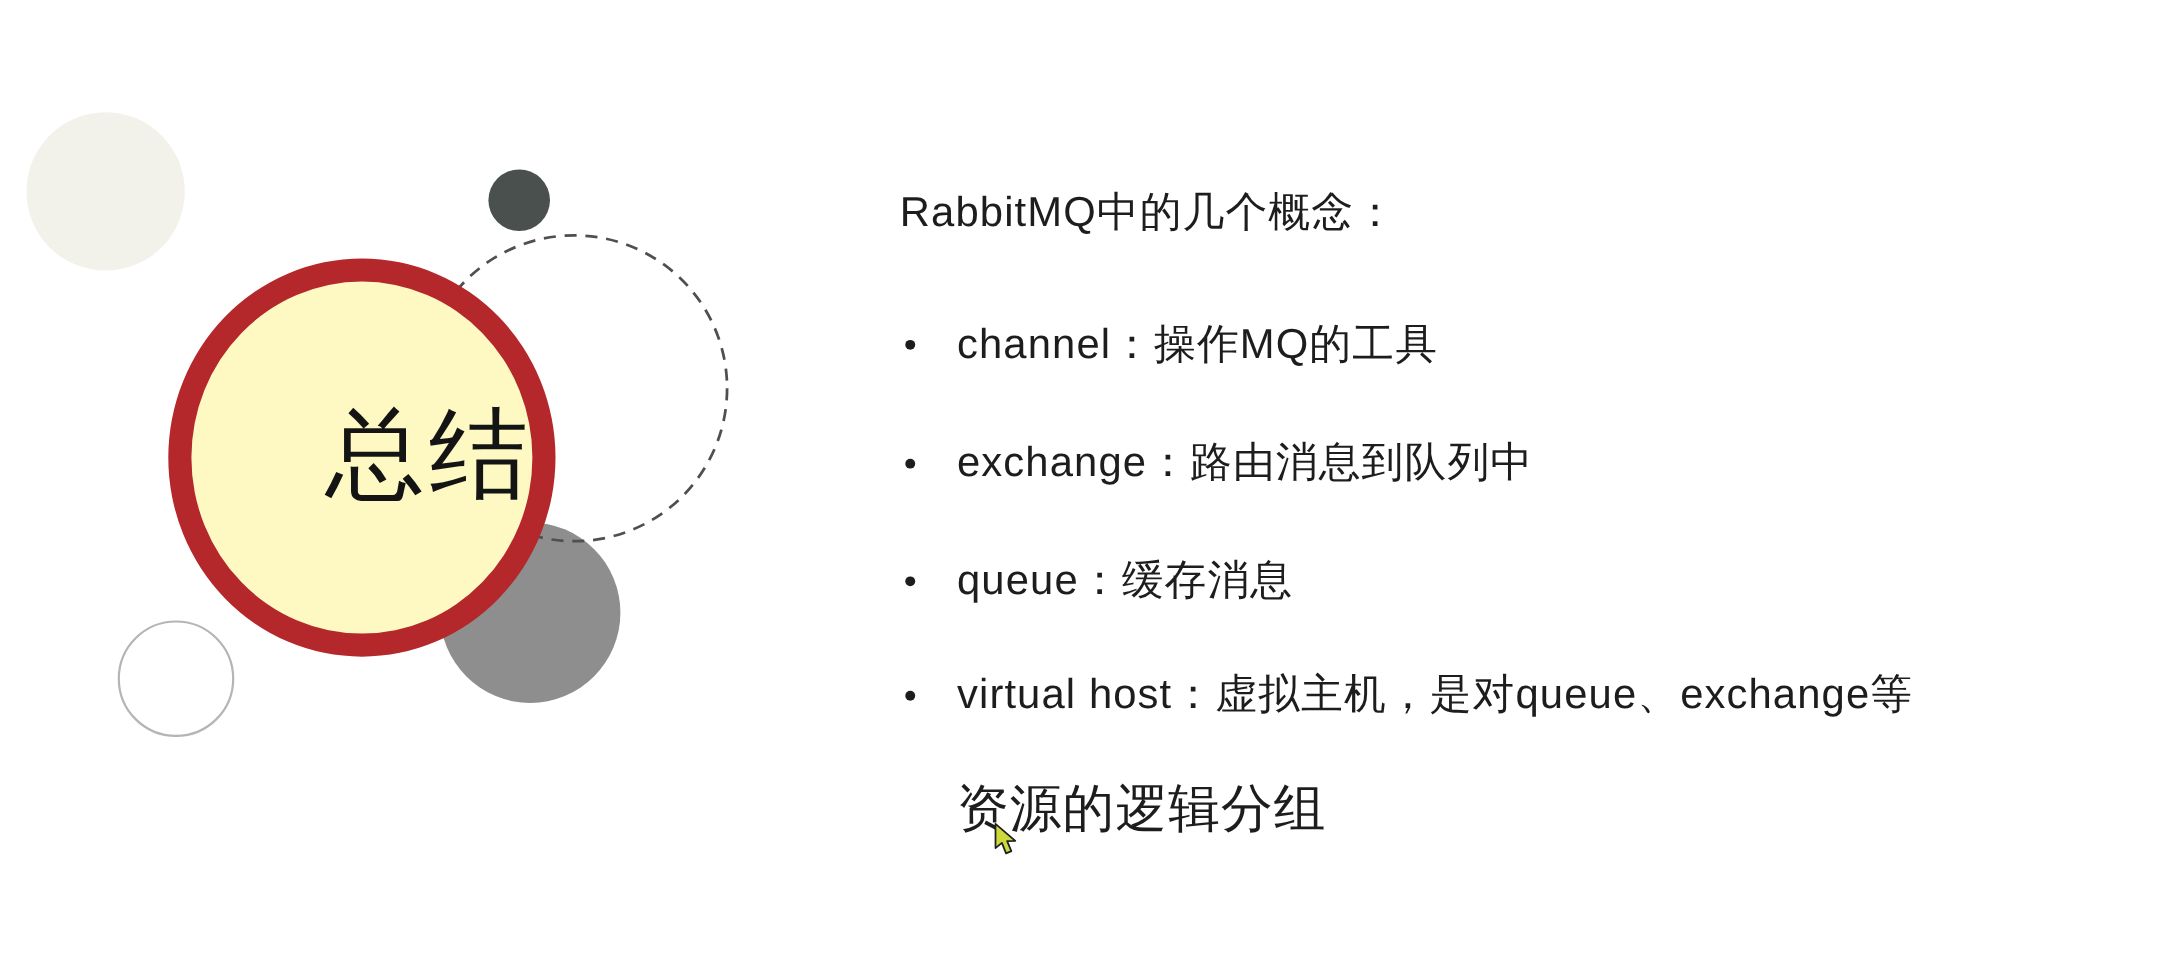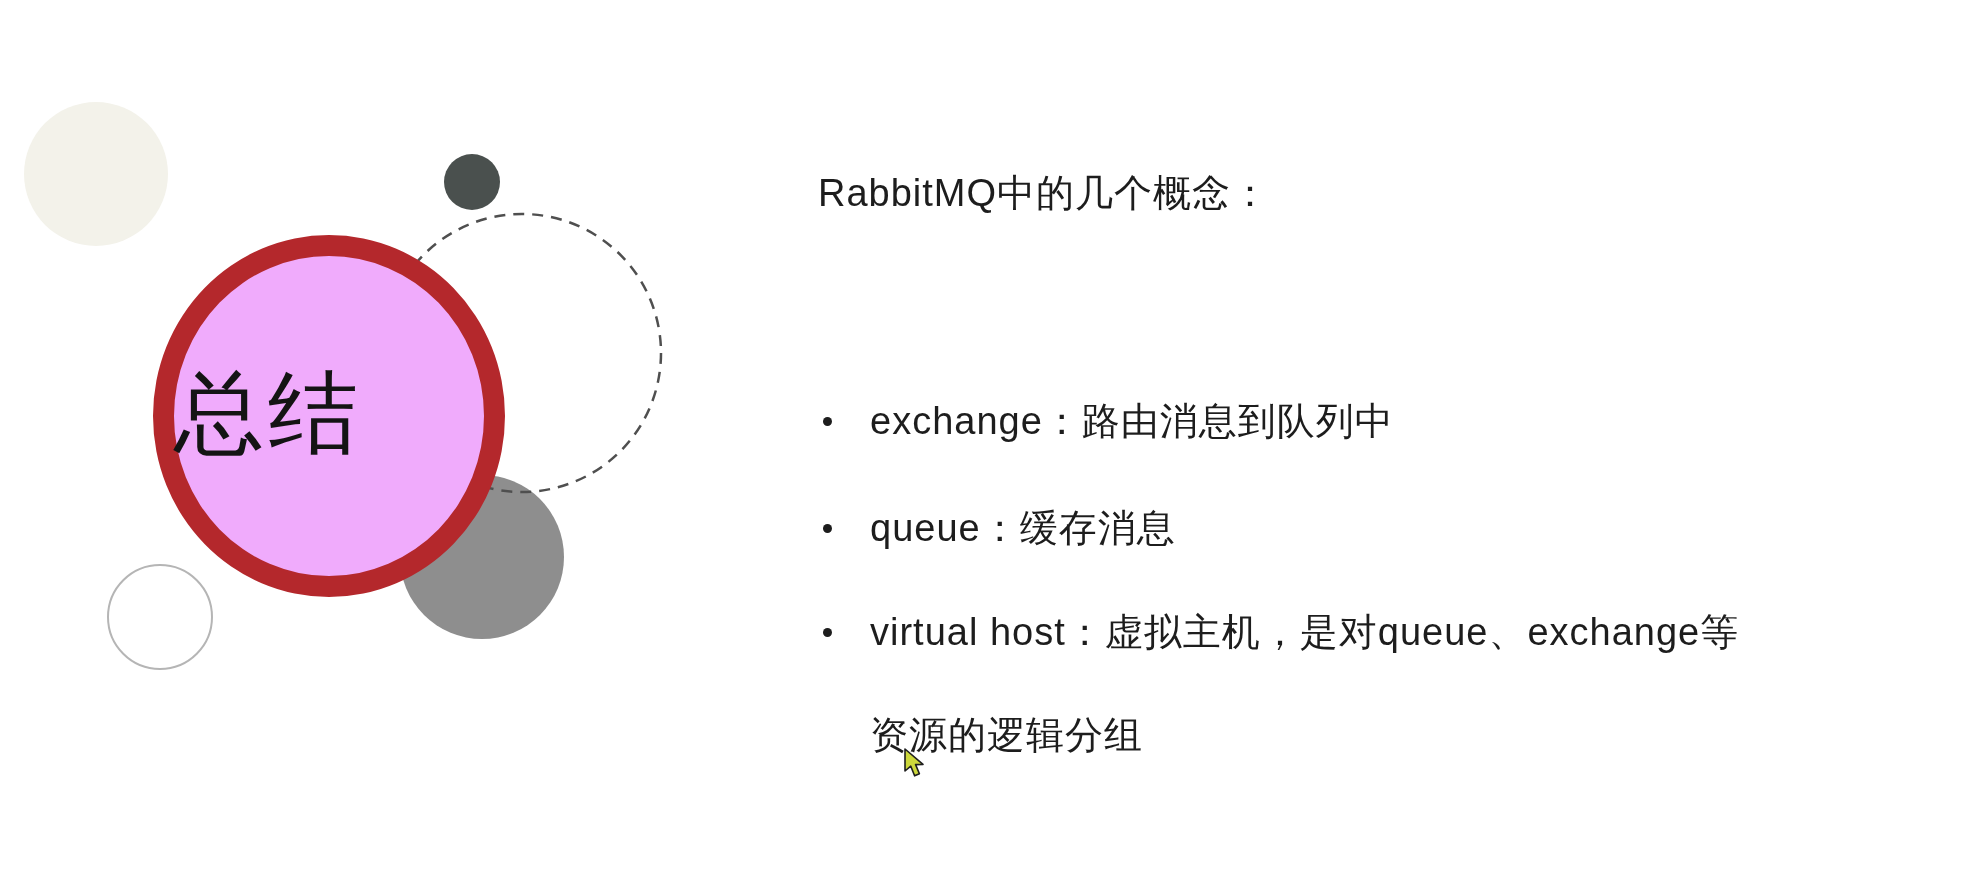--- a/index.html
+++ b/index.html
@@ -42,25 +42,25 @@
     width: 284px; height: 284px;
   }
   .dark-circle {
     left: 444px; top: 154px;
     width: 56px; height: 56px;
     background: #4a504e;
   }
   .red-badge {
     left: 153px; top: 235px;
     width: 352px; height: 362px;
-    background: #f0abfc;
+    background: #fef9c3;
     border: 21px solid #b4282c;
     display: flex;
     align-items: center;
-    justify-content: flex-start;
+    justify-content: flex-end;
   }
   .red-badge .badge-label {
     font-size: 90px;
     font-weight: 500;
     letter-spacing: 4px;
     color: #141414;
     white-space: nowrap;
     transform: translateY(-2px);
   }
 
@@ -91,21 +91,21 @@
     margin-right: 38px;
     flex: 0 0 auto;
   }
   .row-1 { top: 291px; }
   .row-2 { top: 399px; align-items: center; }
   .row-3 { top: 506px; }
   .row-4 { top: 610px; }
   .bullet-continuation {
     position: absolute;
     left: 870px; top: 713px;
-    font-size: 38px;
+    font-size: 47px;
     line-height: 44px;
     letter-spacing: 1px;
     white-space: nowrap;
   }
 
   
   .mouse-cursor {
     position: absolute;
     left: 902px; top: 748px;
     width: 26px; height: 32px;
@@ -126,20 +126,24 @@
       </svg>
     </div>
     <div class="circle dark-circle"></div>
     <div class="circle red-badge">
       <span class="badge-label">总结</span>
     </div>
   </div>
 
   <div class="heading-line">RabbitMQ中的几个概念：</div>
 
+  <div class="bullet-row row-1">
+    <span class="dot"></span>
+    <span>channel：操作MQ的工具</span>
+  </div>
 
   <div class="bullet-row row-2">
     <span class="dot"></span>
     <span>exchange：路由消息到队列中</span>
   </div>
 
   <div class="bullet-row row-4">
     <span class="dot"></span>
     <span>virtual host：虚拟主机，是对queue、exchange等</span>
   </div>

